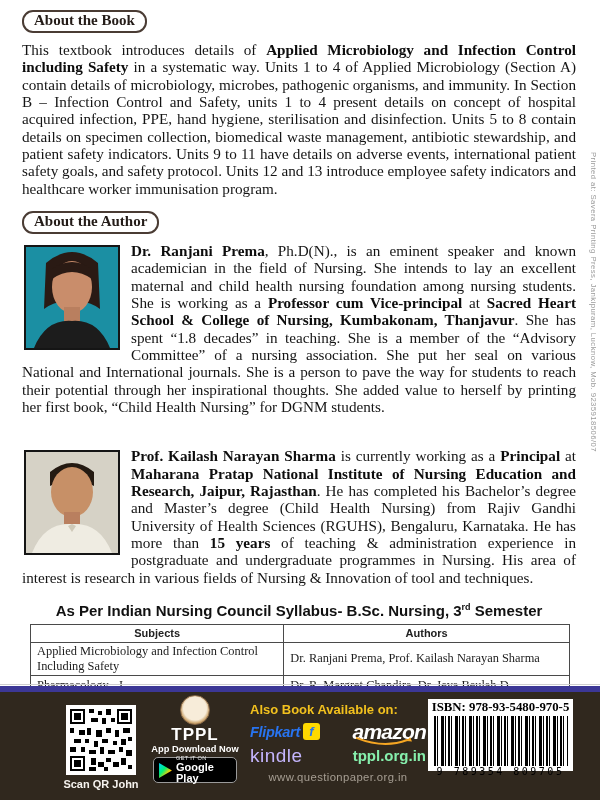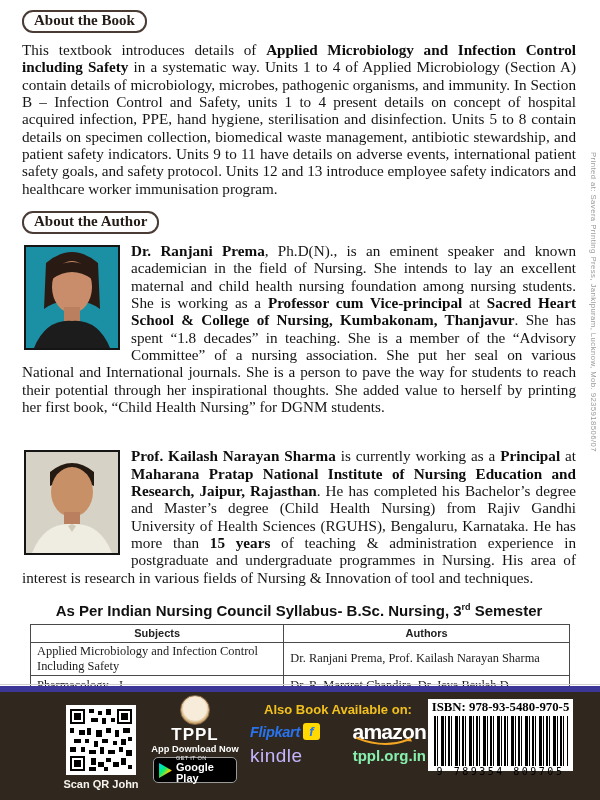--- a/index.html
+++ b/index.html
@@ -64,30 +64,30 @@
   .tppl-name{font-size:17px;font-weight:bold;letter-spacing:1px;line-height:1.05;margin-top:1px;}
   .tppl-app{font-size:9.3px;font-weight:bold;line-height:1.1;}
   .gp-badge{
     width:84px;height:26px;margin:3px auto 0;background:#000;border:1px solid #9a9a9a;
     border-radius:5px;display:flex;align-items:center;padding:0 5px;box-sizing:border-box;text-align:left;
   }
   .gp-badge svg{width:13px;height:15px;flex:0 0 auto;margin-right:4px;}
   .gp-get{font-size:5.6px;color:#e8e8e8;line-height:1.1;letter-spacing:0.3px;}
   .gp-name{font-size:11px;color:#fff;font-weight:bold;line-height:1.05;}
   .stores-group{position:absolute;left:250px;top:10px;width:176px;color:#fff;}
-  .available-on{color:#f2c11e;font-weight:bold;font-size:13px;text-align:center;}
+  .available-on{color:#f2c11e;font-weight:bold;font-size:13px;text-align:left;}
   .store-row{display:flex;align-items:center;justify-content:space-between;margin-top:4px;}
   .flipkart-wrap{display:flex;align-items:center;}
   .flipkart-text{color:#2874f0;font-style:italic;font-weight:bold;font-size:14.5px;letter-spacing:-0.3px;}
   .flipkart-f{
     width:17px;height:17px;background:#ffd900;border-radius:3px;margin-left:3px;
     color:#2874f0;font-weight:bold;font-style:italic;font-size:13px;text-align:center;line-height:17px;
   }
   .amazon-wrap{position:relative;line-height:1;}
-  .amazon-text{color:#fff;font-weight:bold;font-size:21px;letter-spacing:-0.8px;}
+  .amazon-text{color:#fff;font-weight:bold;font-size:21px;letter-spacing:-0.8px;font-style:italic;}
   .amazon-wrap svg{position:absolute;left:2px;bottom:-5px;width:58px;height:10px;}
   .kindle-text{color:#c4b5fd;font-size:19px;letter-spacing:0.5px;line-height:1;text-align:center;}
   .tppl-site{color:#86efac;font-weight:bold;font-size:15px;}
   .website{color:#a69e93;font-size:11.3px;text-align:center;margin-top:6px;letter-spacing:0.4px;}
   .isbn-box{
     position:absolute;left:428px;top:7px;width:145px;height:72px;background:#fff;
     text-align:center;box-sizing:border-box;padding-top:1px;
   }
   .isbn-label{font-family:"Liberation Serif",serif;font-weight:bold;font-size:12.8px;color:#000;}
   .barcode{
@@ -268,20 +268,21 @@
         <svg viewBox="0 0 60 10">
           <path d="M2 1 Q30 12 54 3" fill="none" stroke="#f5a623" stroke-width="2.2" stroke-linecap="round"></path>
           <polygon points="57,0 59,4.5 53,4" fill="#f5a623"></polygon>
         </svg>
       </span>
     </div>
     <div class="store-row">
       <span class="kindle-text">kindle</span>
       <span class="tppl-site">tppl.org.in</span>
     </div>
+    <div class="website">www.questionpaper.org.in</div>
   </div>
 
   <div class="isbn-box">
     <div class="isbn-label">ISBN: 978-93-5480-970-5</div>
     <div class="barcode"></div>
     <div class="barcode-digits">9 789354 809705</div>
   </div>
 
 </div>
 

